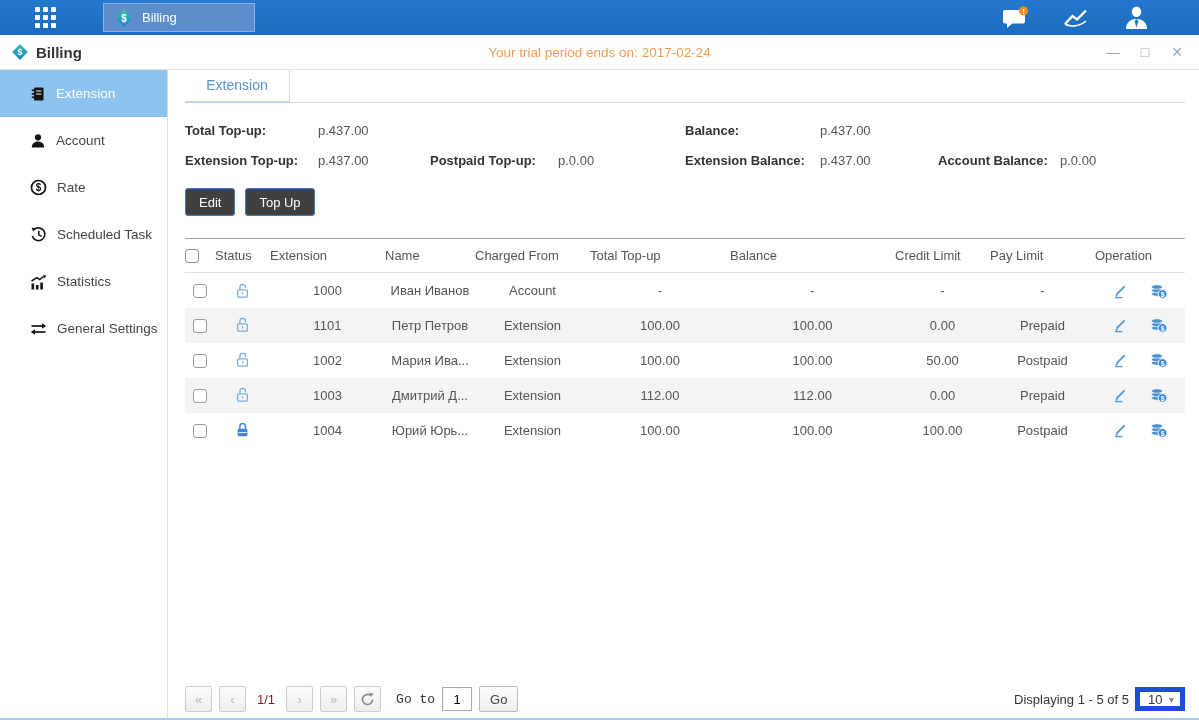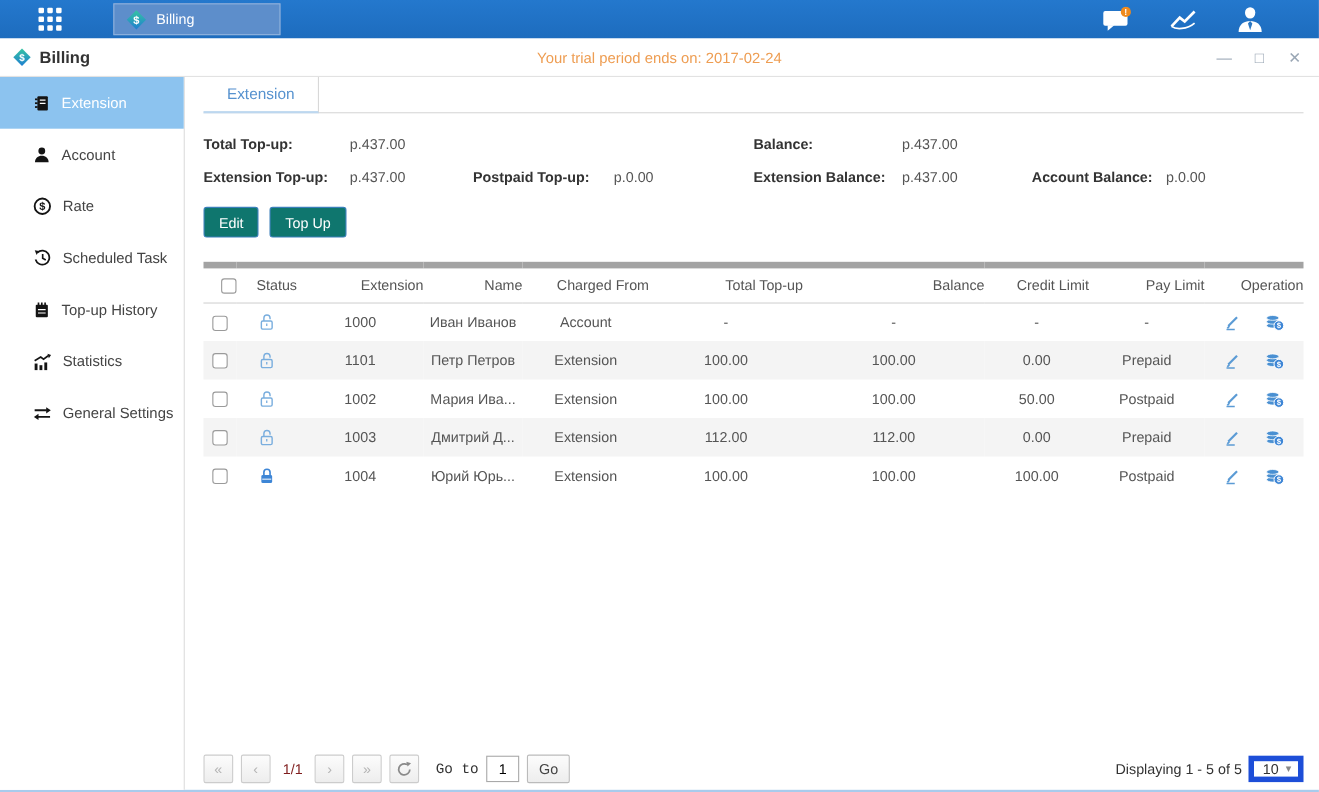--- a/index.html
+++ b/index.html
@@ -37,25 +37,25 @@
 
   
   .summary { margin-top:20px; display:flex; }
   .sum-half { flex:1; display:grid; grid-template-columns:133px 112px 128px 1fr; row-gap:15px; align-items:center; }
   .sum-half.right { grid-template-columns:135px 118px 122px 1fr; }
   .lbl { font-weight:bold; color:#333; }
   .val { color:#555; }
 
   
   .btns { margin-top:20px; display:flex; gap:10px; }
-  .btn-blue { background:#0f766e; color:#fff; border:1px solid #3a7fba; border-radius:3px; height:28px; padding:0 13px; font-size:13px; cursor:pointer; font-family:inherit; }
+  .btn-blue { background:#404040; color:#fff; border:1px solid #3a7fba; border-radius:3px; height:28px; padding:0 13px; font-size:13px; cursor:pointer; font-family:inherit; }
 
   
   table { margin-top:22px; width:1000px; border-collapse:collapse; table-layout:fixed; }
-  th { height:34px; font-weight:normal; color:#555; border-top:6px solid #a3a3a3; border-bottom:1px solid #e0e0e0; text-align:right; font-size:13px; }
+  th { height:34px; font-weight:normal; color:#555; border-top:1px solid #a3a3a3; border-bottom:1px solid #e0e0e0; text-align:left; font-size:13px; }
   td { height:35px; text-align:center; color:#555; font-size:13px; }
   tr.alt { background:#f4f4f4; }
   .cb { display:inline-block; width:14px; height:14px; border:1px solid #9a9a9a; border-radius:3px; background:#fff; cursor:pointer; vertical-align:middle; }
   .opcell span { display:inline-flex; margin:0 9px; cursor:pointer; vertical-align:middle; }
 
   
   .footer { position:absolute; left:17px; right:14px; bottom:6px; display:flex; align-items:center; gap:7px; }
   .pg-btn { width:27px; height:26px; border:1px solid #ccc; border-radius:2px; background:linear-gradient(#fcfcfc,#ededed); color:#b5b5b5; display:flex; align-items:center; justify-content:center; font-size:13px; cursor:pointer; }
   .pg-text { color:#7f1d1d; padding:0 4px; }
   .goto-label { margin-left:8px; color:#333;font-family:Liberation Mono, monospace; }
@@ -171,31 +171,20 @@
         </svg>
         <span>Rate</span>
       </div>
       <div class="side-item">
         <svg width="17" height="17" viewBox="0 0 17 17">
           <path d="M4 3.6 A6.4 6.4 0 1 1 2.3 10" fill="none" stroke="#141414" stroke-width="1.6"></path>
           <polygon points="1.6,1.6 5.4,2.2 3.3,5.8" fill="#141414"></polygon>
           <path d="M8.8 4.8 V8.8 L11.6 10.4" fill="none" stroke="#141414" stroke-width="1.5"></path>
         </svg>
         <span>Scheduled Task</span>
-      </div>
-      <div class="side-item">
-        <svg width="16" height="16" viewBox="0 0 16 16">
-          <rect x="2.5" y="3" width="11" height="11.5" rx="1" fill="#141414"></rect>
-          <line x1="5" y1="1" x2="5" y2="4" stroke="#141414" stroke-width="1.5"></line>
-          <line x1="8" y1="1" x2="8" y2="4" stroke="#141414" stroke-width="1.5"></line>
-          <line x1="11" y1="1" x2="11" y2="4" stroke="#141414" stroke-width="1.5"></line>
-          <line x1="4.5" y1="7.5" x2="11.5" y2="7.5" stroke="#fff" stroke-width="1"></line>
-          <line x1="4.5" y1="10.5" x2="11.5" y2="10.5" stroke="#fff" stroke-width="1"></line>
-        </svg>
-        <span>Top-up History</span>
       </div>
       <div class="side-item">
         <svg width="17" height="16" viewBox="0 0 17 16">
           <rect x="1.5" y="9.5" width="2.6" height="6" fill="#141414"></rect>
           <rect x="5.9" y="11" width="2.6" height="4.5" fill="#141414"></rect>
           <rect x="10.3" y="8.5" width="2.6" height="7" fill="#141414"></rect>
           <path d="M1.5 7 L7 3.6 L9.6 5.6 L13.8 2.4" stroke="#141414" stroke-width="1.5" fill="none"></path>
           <polygon points="13.2,0.6 16.4,1.8 14.4,4.6" fill="#141414"></polygon>
         </svg>
         <span>Statistics</span>

